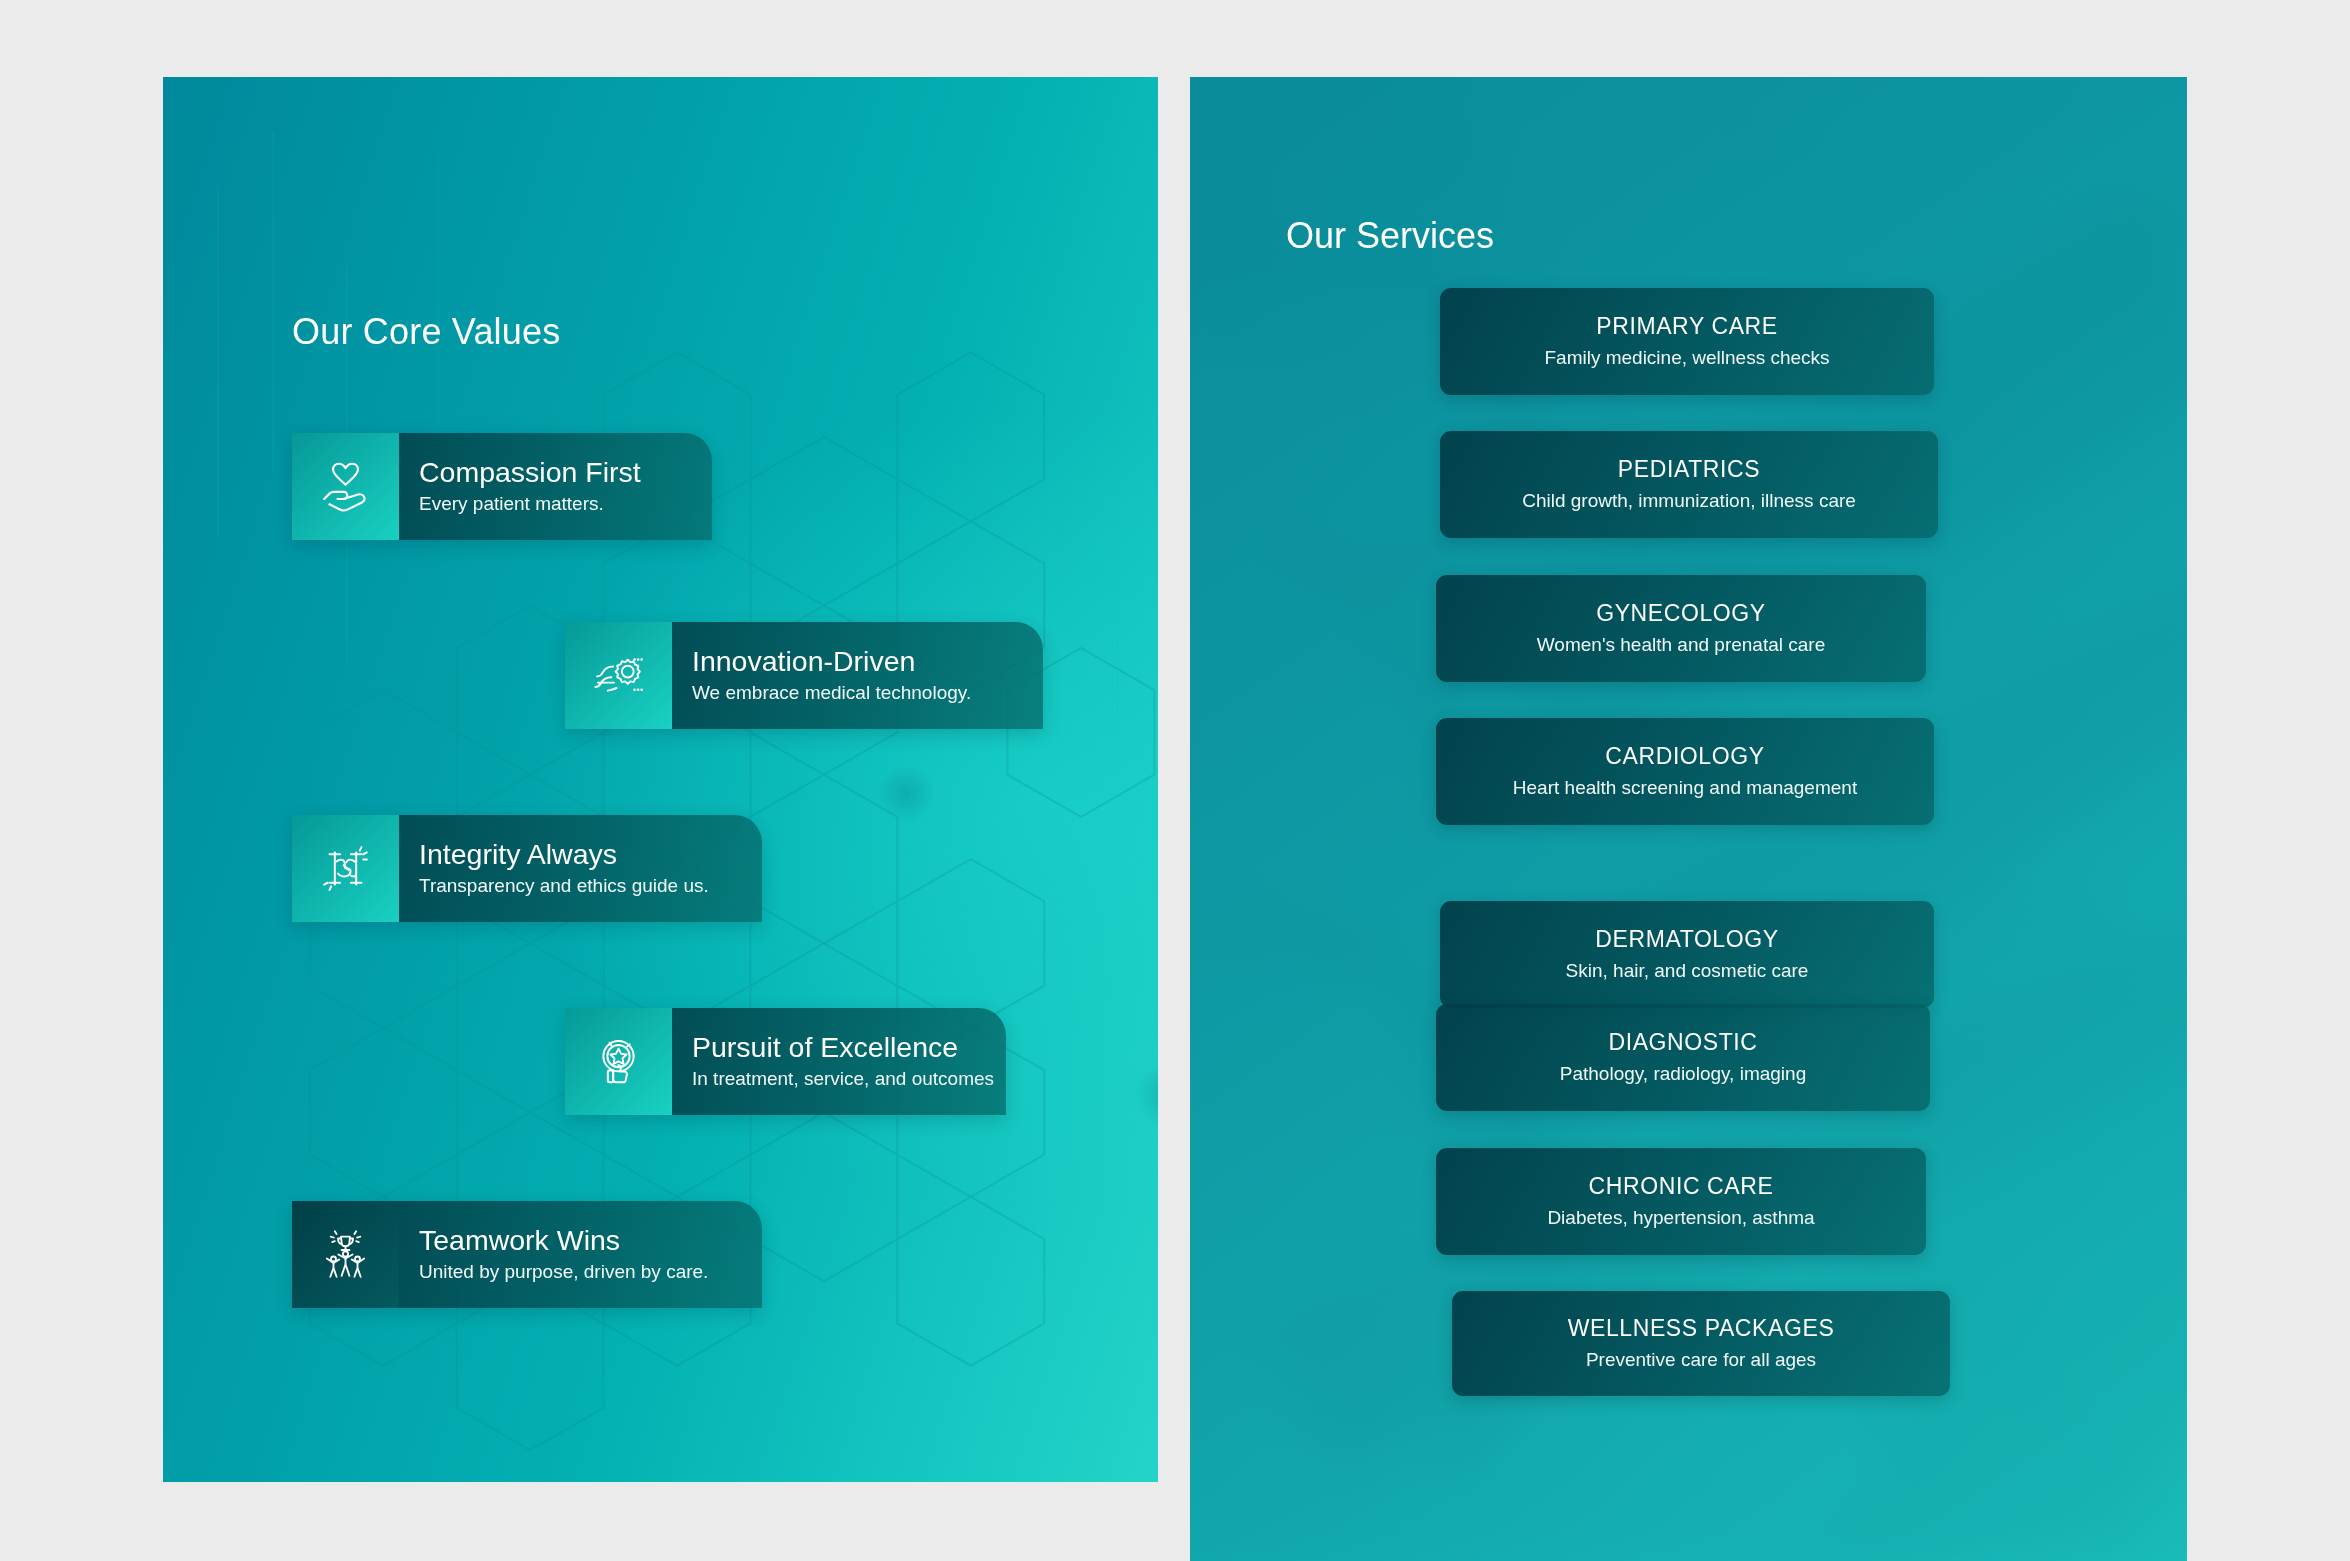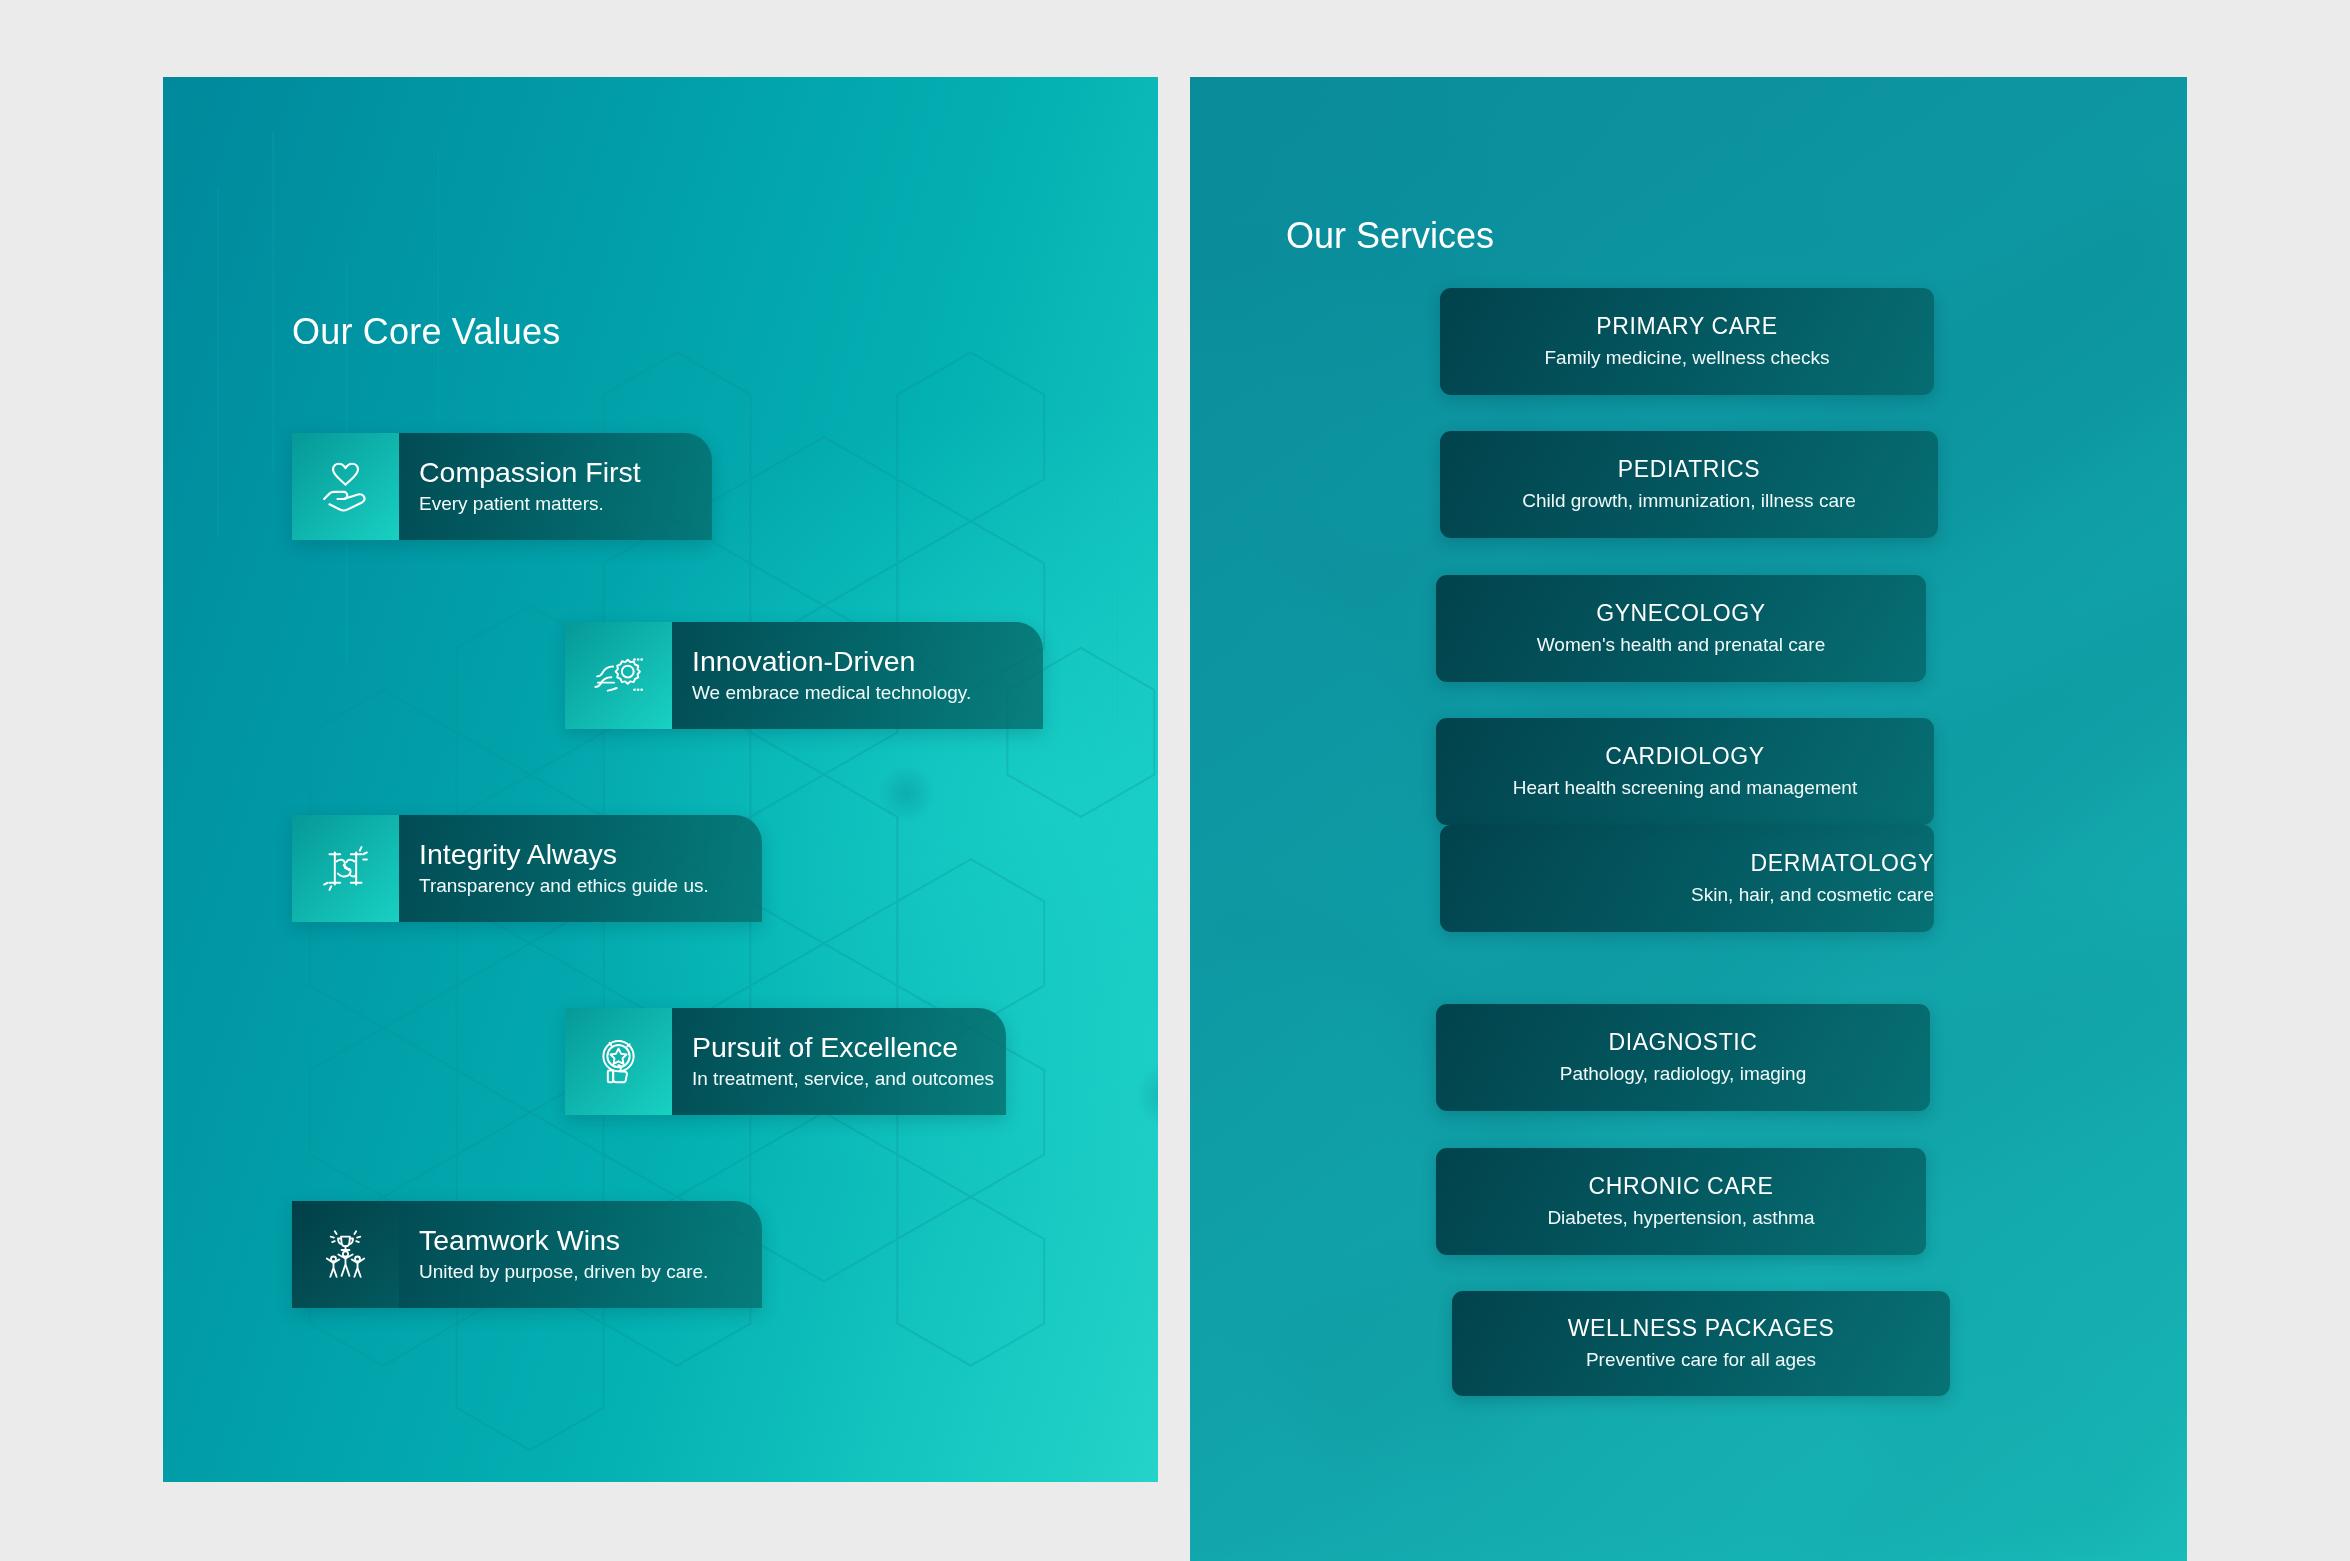--- a/index.html
+++ b/index.html
@@ -382,21 +382,21 @@
     <div class="svc-card" style="left:246px; top:498px; width:490px; height:107px;">
       <div class="svc-title">GYNECOLOGY</div>
       <div class="svc-sub">Women's health and prenatal care</div>
     </div>
 
     <div class="svc-card" style="left:246px; top:641px; width:498px; height:107px;">
       <div class="svc-title">CARDIOLOGY</div>
       <div class="svc-sub">Heart health screening and management</div>
     </div>
 
-    <div class="svc-card" style="left:250px; top:748px; width:494px; height:107px;align-items:flex-end;">
+    <div class="svc-card" style="left:250px; top:824px; width:494px; height:107px;">
       <div class="svc-title">DERMATOLOGY</div>
       <div class="svc-sub">Skin, hair, and cosmetic care</div>
     </div>
 
     <div class="svc-card" style="left:246px; top:927px; width:494px; height:107px;">
       <div class="svc-title">DIAGNOSTIC</div>
       <div class="svc-sub">Pathology, radiology, imaging</div>
     </div>
 
     <div class="svc-card" style="left:246px; top:1071px; width:490px; height:107px;">

